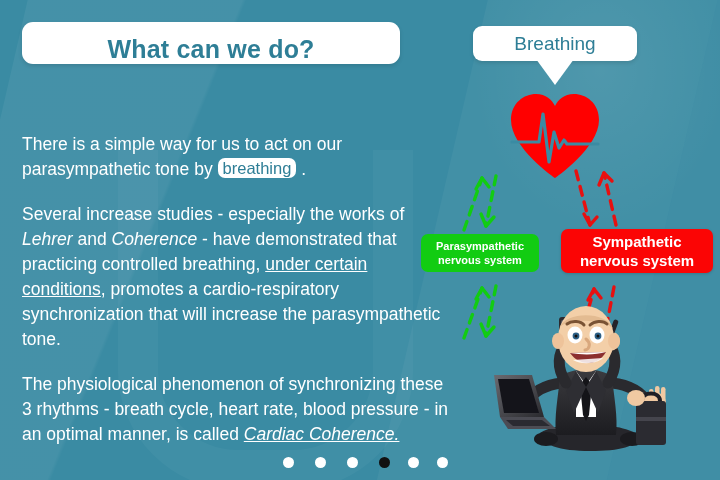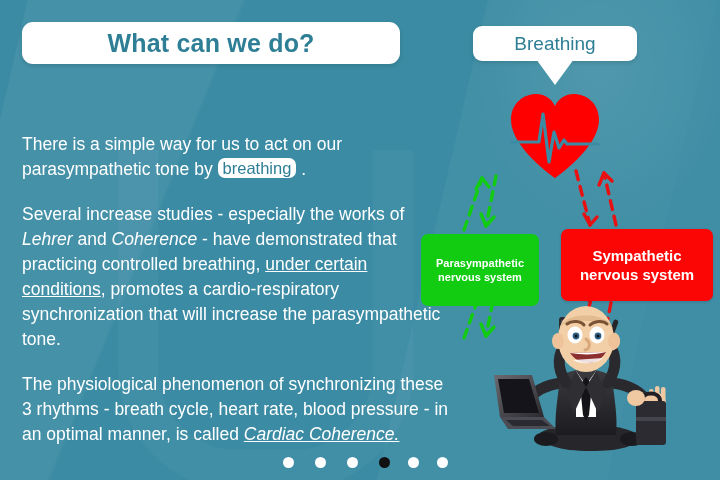--- a/index.html
+++ b/index.html
@@ -28,21 +28,21 @@
     position:absolute;left:470px;top:-90px;width:260px;height:320px;
     background:radial-gradient(ellipse at center,rgba(255,255,255,.07) 0%,rgba(255,255,255,0) 70%);
     pointer-events:none;
   }
 
   
   .title-pill{
     position:absolute;left:22px;top:22px;width:378px;height:42px;
     background:#ffffff;border-radius:11px;
     box-shadow:0 2px 4px rgba(0,0,0,.12);
-    display:flex;align-items:center;justify-content:center;
+    display:flex;align-items:flex-end;justify-content:center;
   }
   .title-pill .t{
     color:#2e7e96;font-size:25px;font-weight:bold;letter-spacing:.2px;
   }
 
   
   .body-text{
     position:absolute;left:22px;top:84px;width:430px;
     color:#ffffff;font-size:17.5px;line-height:25px;margin-top:48px;
   }
@@ -74,25 +74,25 @@
 
   
   .heart-wrap{position:absolute;left:509px;top:92px;width:92px;height:88px;}
 
   
   .ns-label{
     position:absolute;text-align:center;color:#ffffff;font-weight:bold;
     border-radius:7px;line-height:14px;
   }
   .ns-para{
-    left:421px;top:234px;width:114px;padding:22px 2px;
+    left:421px;top:234px;width:114px;padding:5px 2px;
     background:#12cc12;font-size:11px;
   }
   .ns-symp{
-    left:561px;top:229px;width:148px;padding:17px 2px;
+    left:561px;top:229px;width:148px;padding:3px 2px;
     background:#fb0505;font-size:15px;line-height:19px;
     box-shadow:0 1px 3px rgba(0,0,0,.15);
   }
 
   
   .arrows{position:absolute;pointer-events:none;}
   .ar-g1{left:452px;top:168px;}
   .ar-g2{left:452px;top:282px;}
   .ar-r1{left:566px;top:163px;}
   .ar-r2{left:566px;top:283px;}

